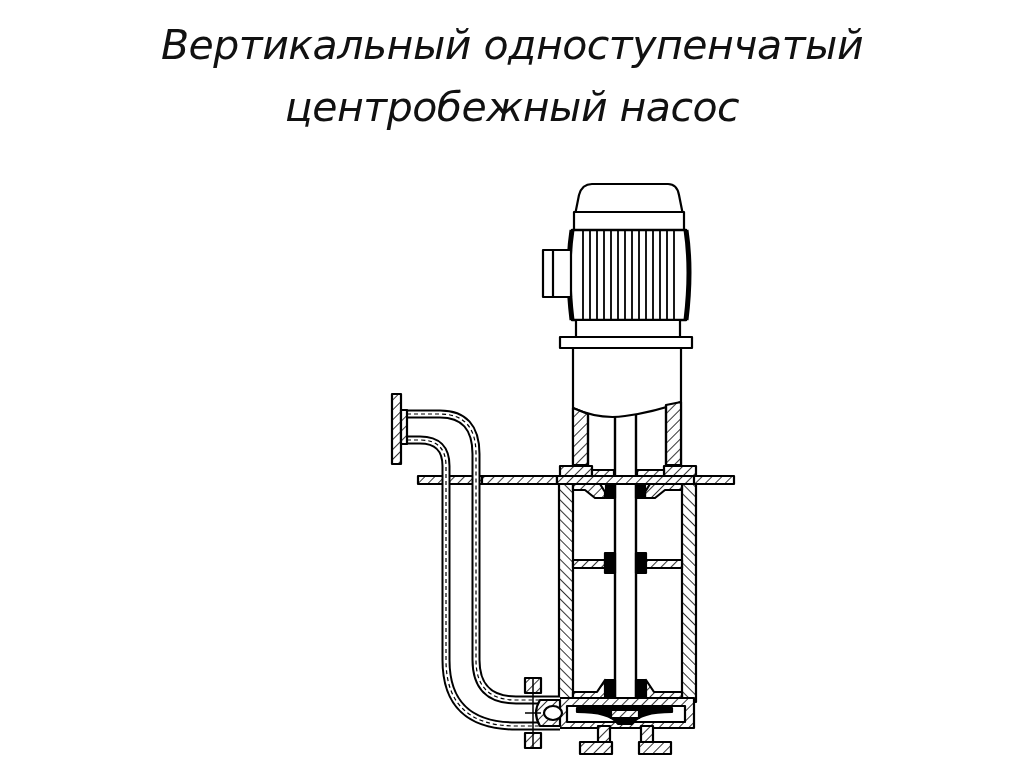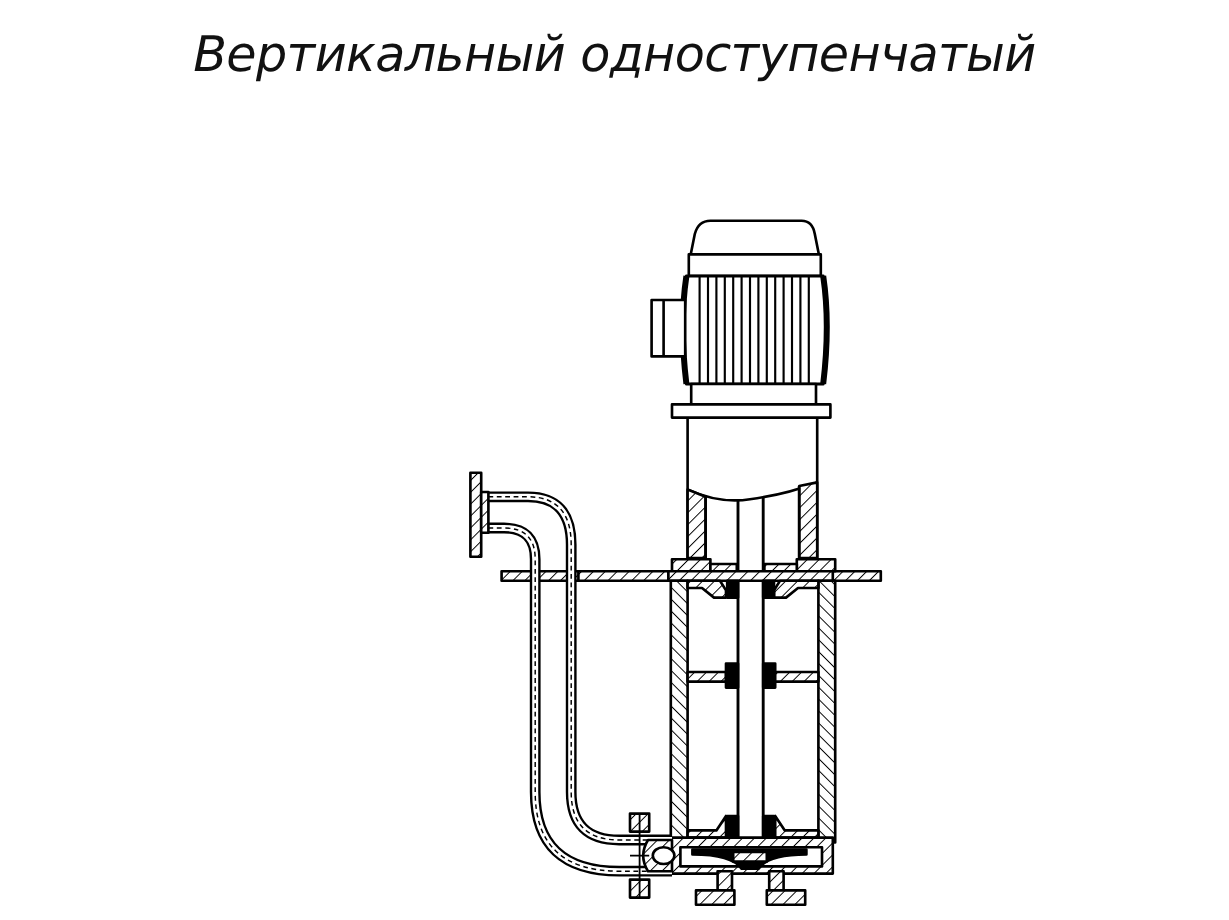--- a/index.html
+++ b/index.html
@@ -10,20 +10,21 @@
       color: #111111; letter-spacing: -0.5px;
     }
     .slide-title span { display: block; }
     svg.drawing { position: absolute; left: 0; top: 0; }
   </style>
 </head>
 <body>
 
 <div class="slide-title">
   <span>Вертикальный одноступенчатый</span>
+  <span>центробежный насос</span>
 </div>
 
 <svg class="drawing" width="1024" height="767" viewBox="0 0 1024 767">
   <defs>
     <pattern id="hatch" patternUnits="userSpaceOnUse" width="7" height="7" patternTransform="rotate(45)">
       <rect width="7" height="7" fill="#fff"></rect>
       <line x1="0" y1="0" x2="0" y2="7" stroke="#000" stroke-width="1.6"></line>
     </pattern>
     <pattern id="hatch2" patternUnits="userSpaceOnUse" width="7" height="7" patternTransform="rotate(-45)">
       <rect width="7" height="7" fill="#fff"></rect>

